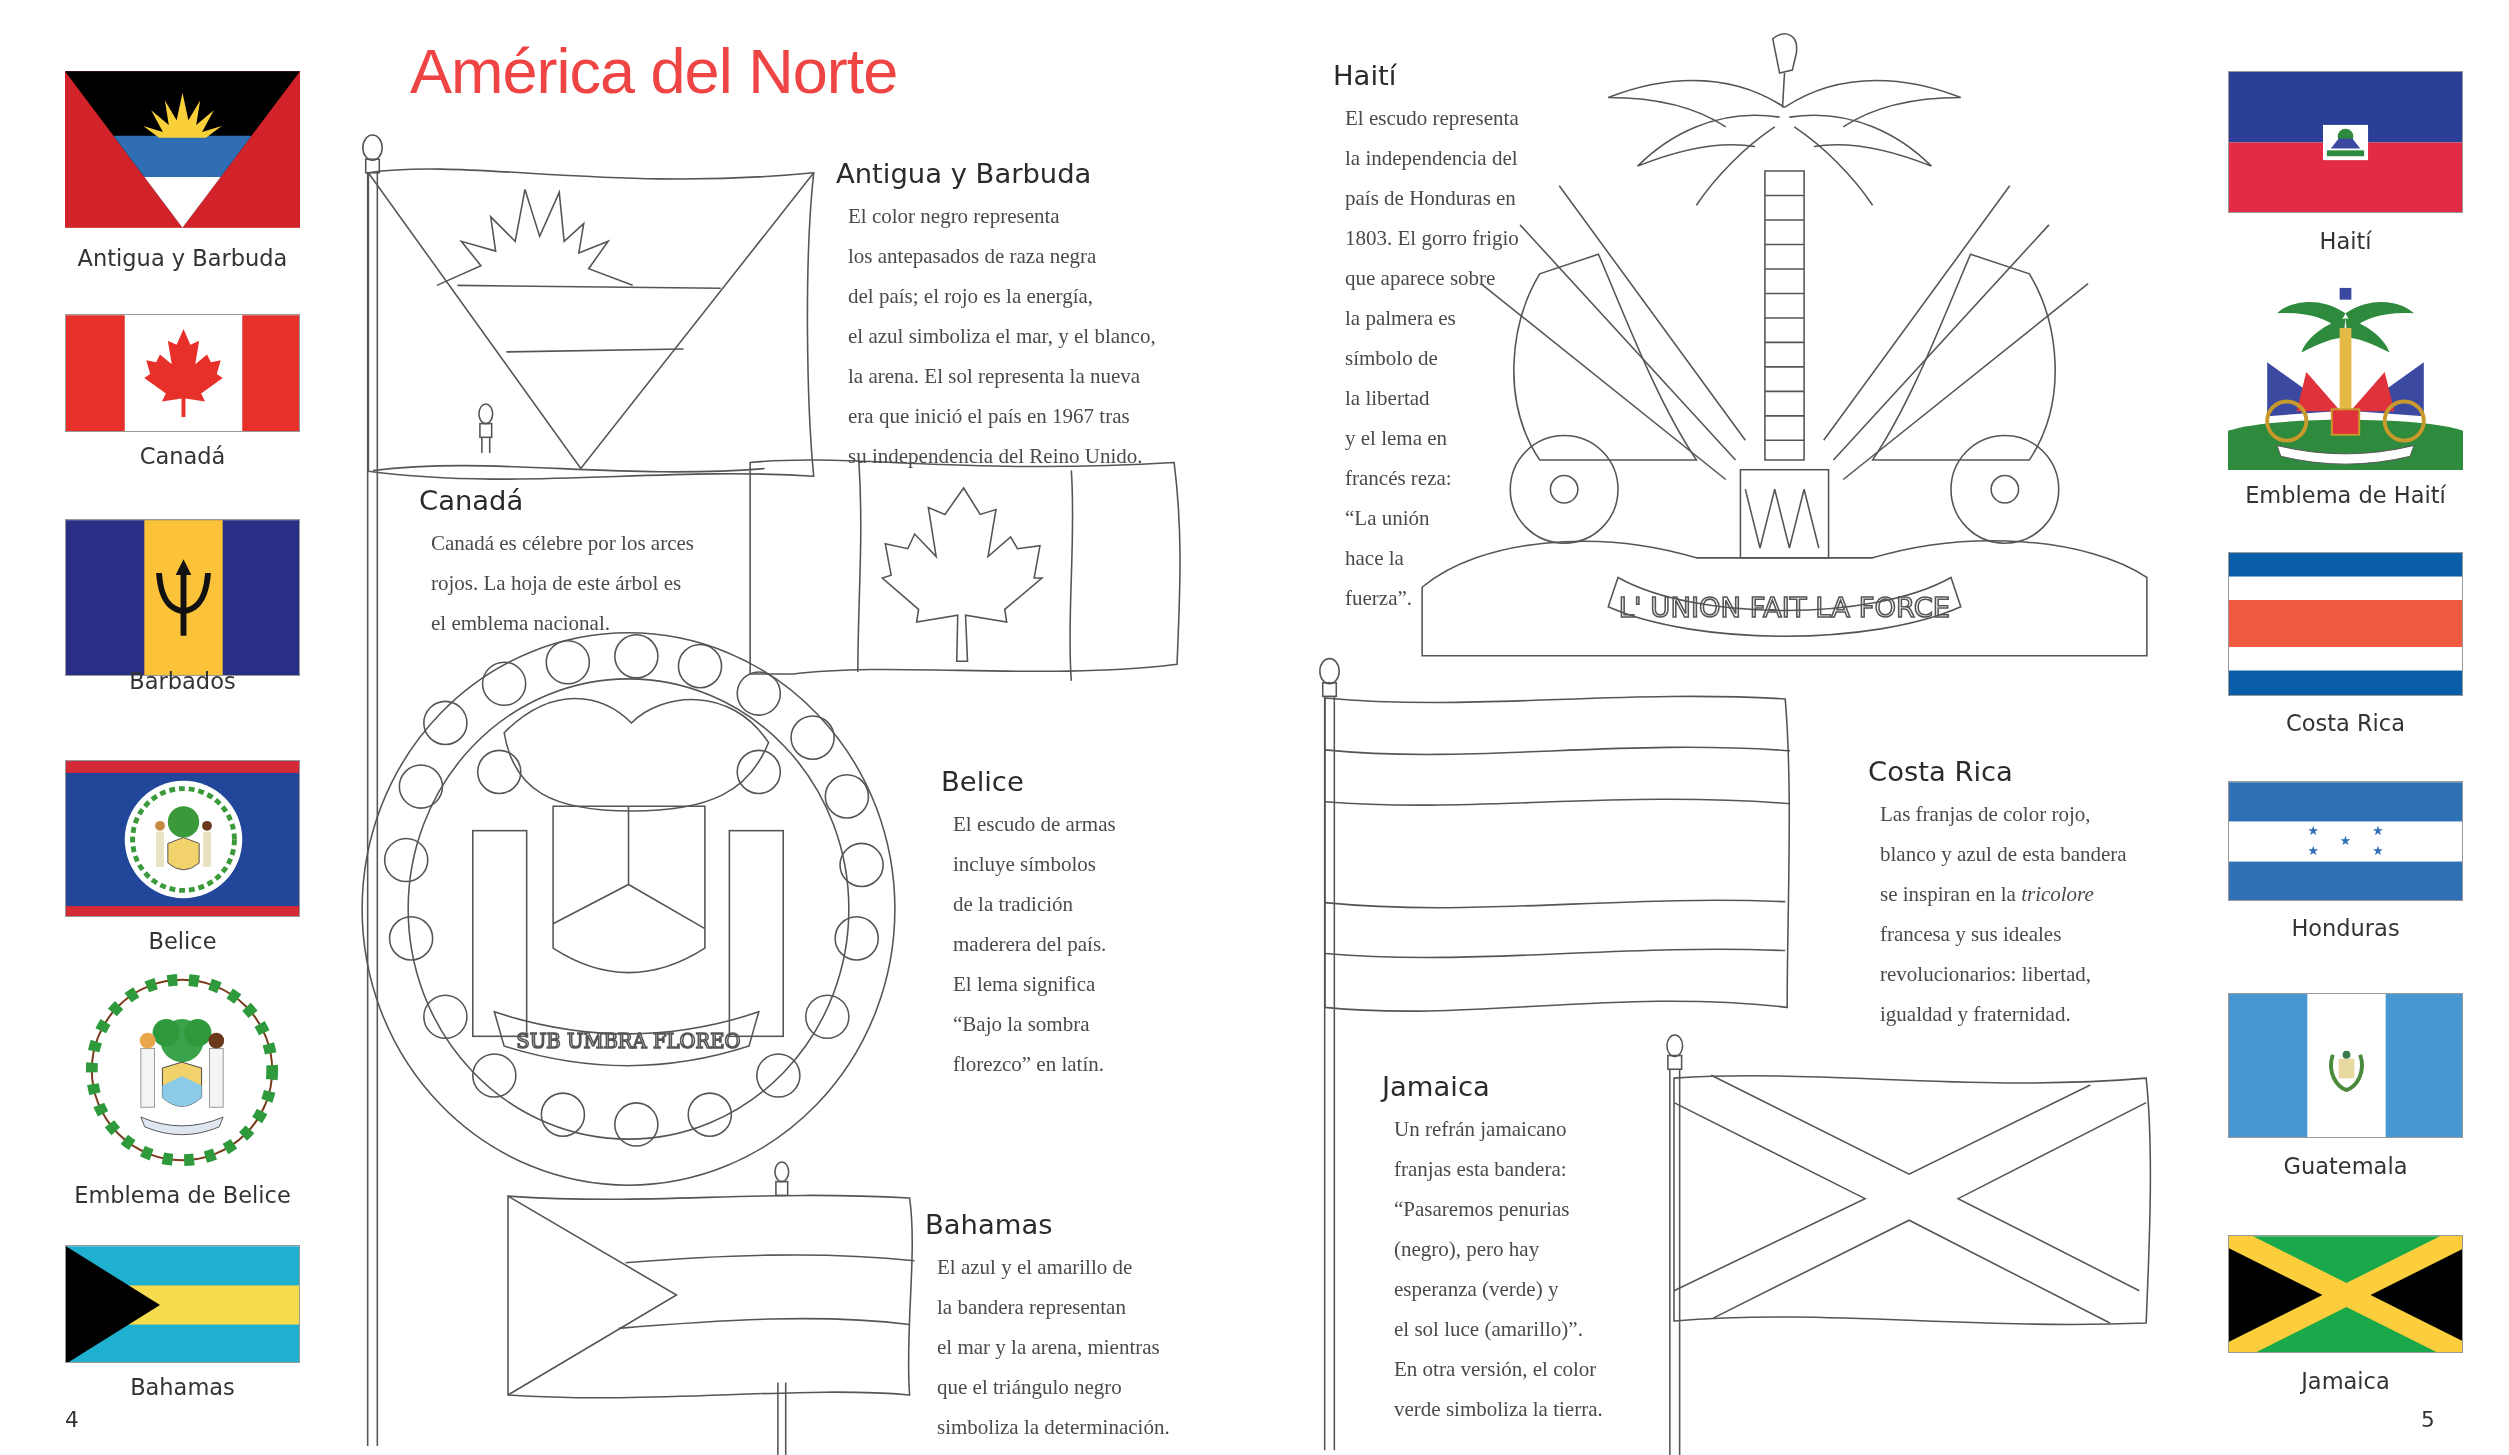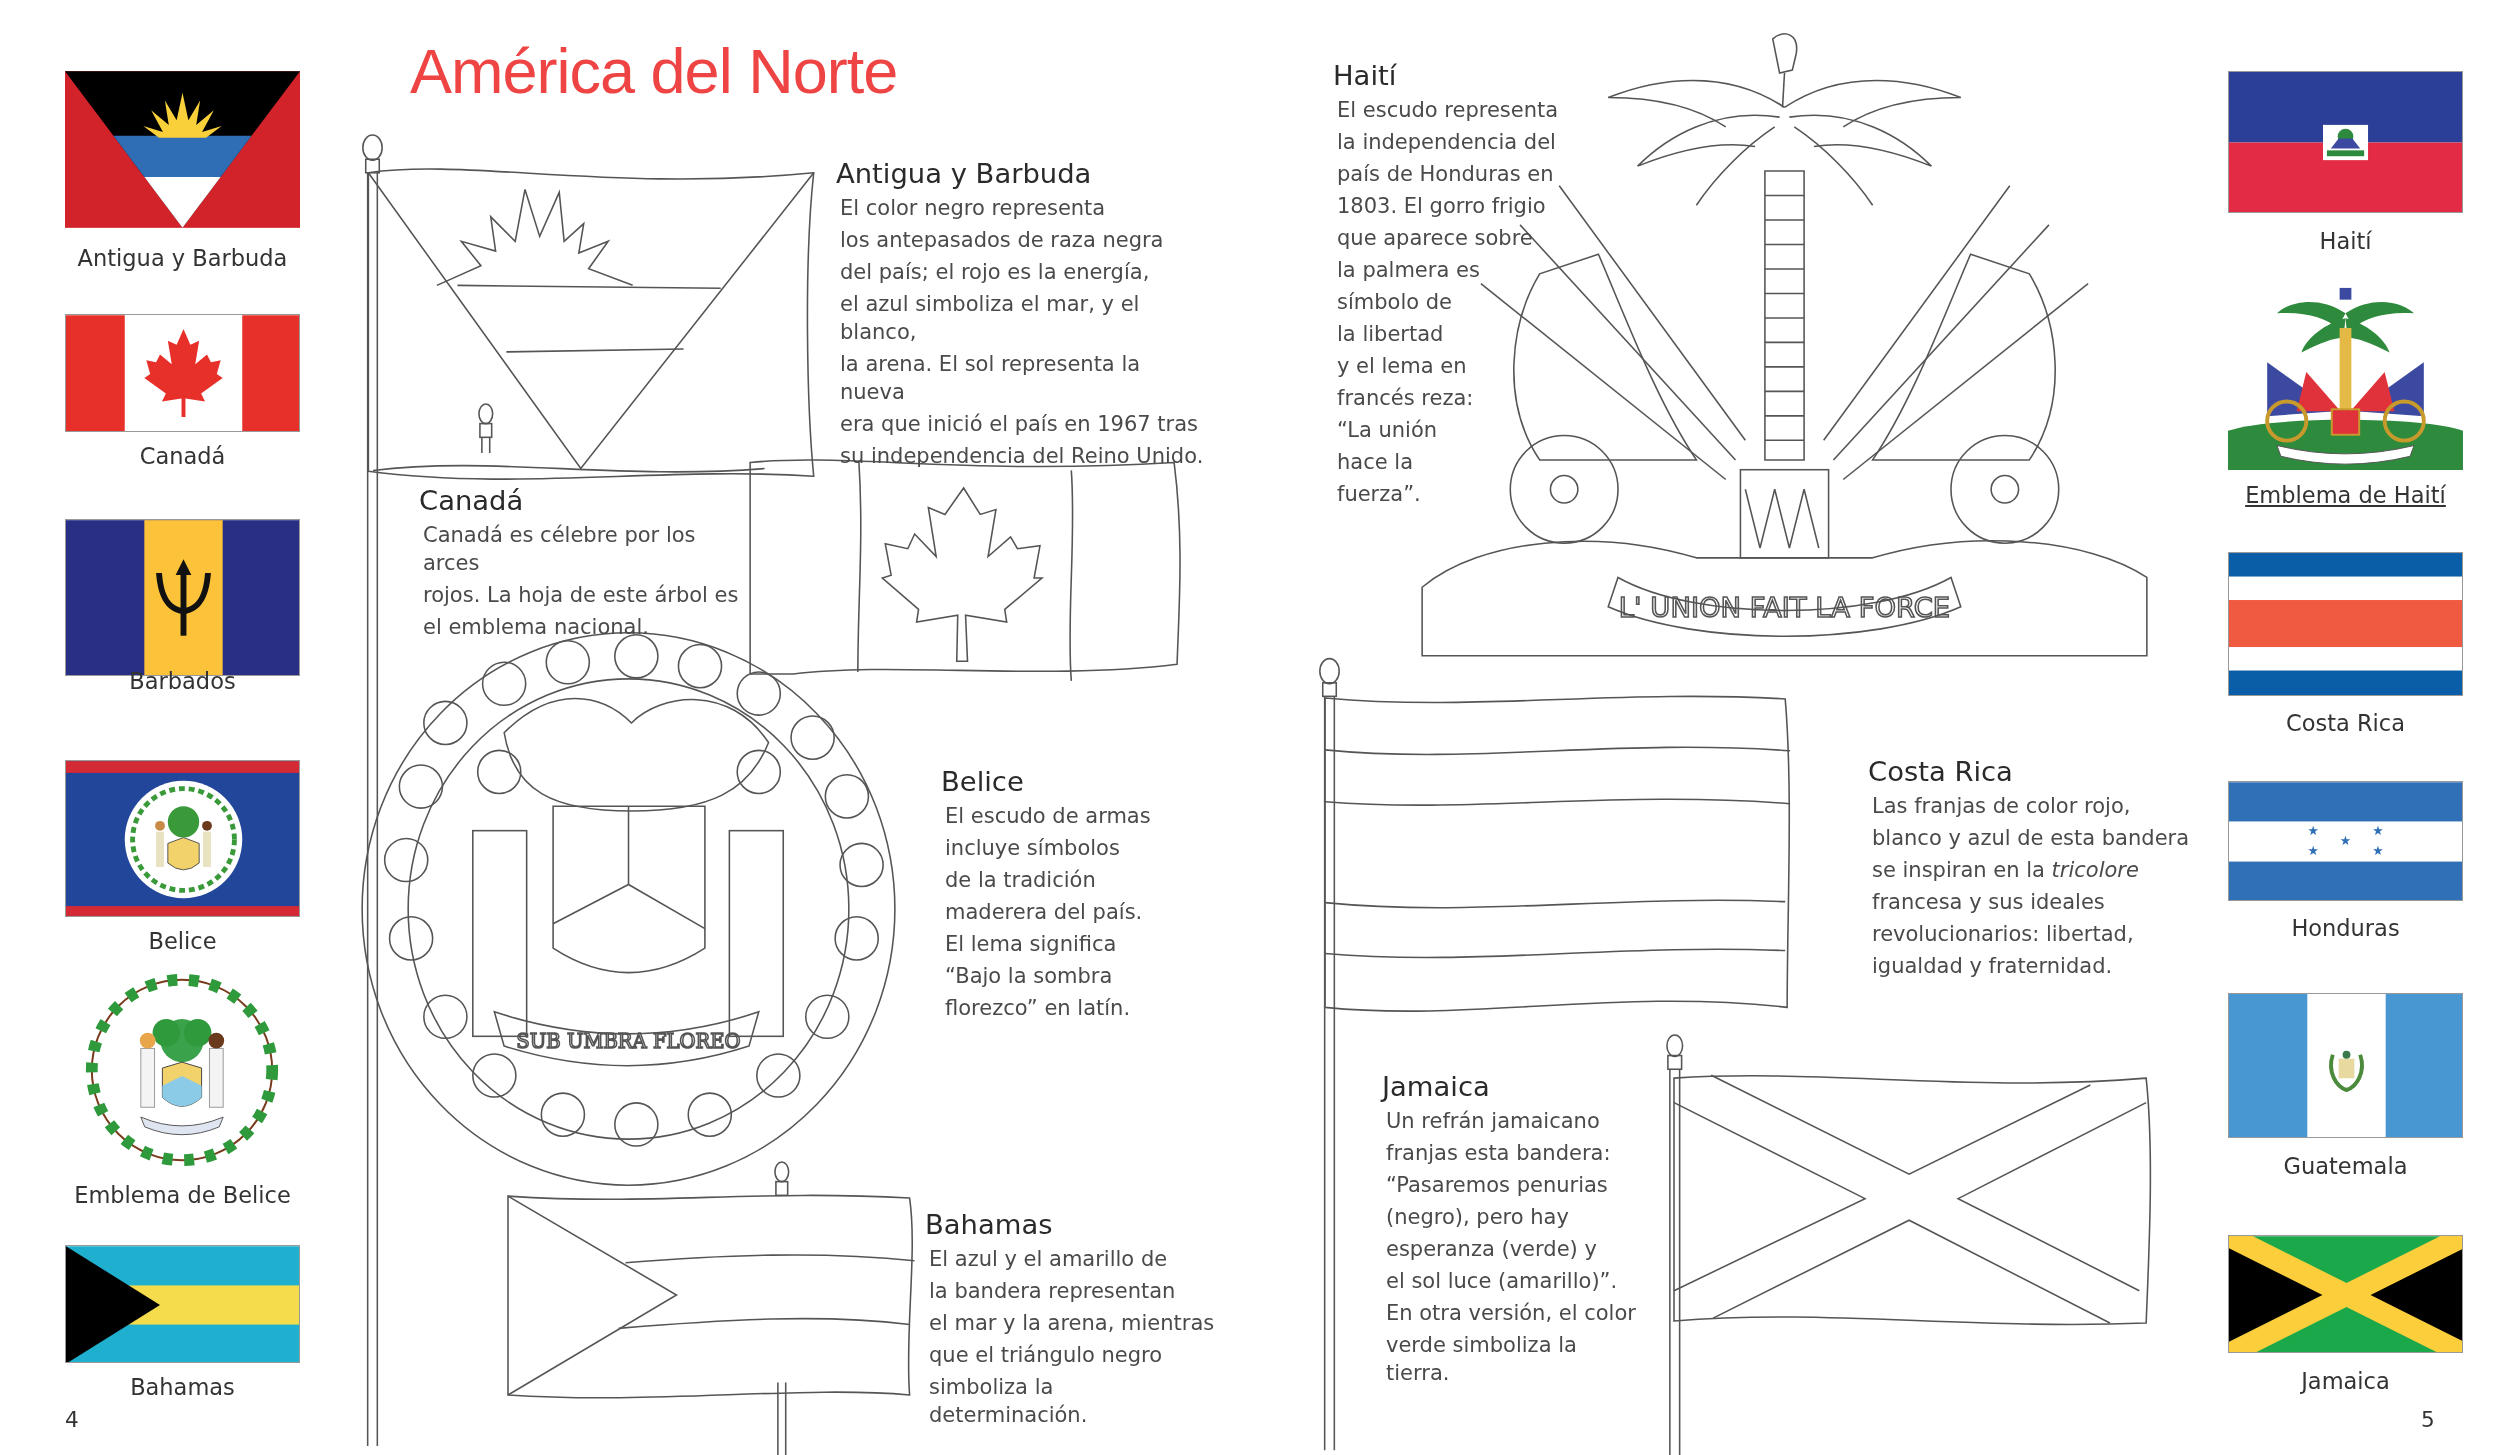--- a/index.html
+++ b/index.html
@@ -3,21 +3,21 @@
 <meta charset="utf-8">
 <style>
   html,body{margin:0;padding:0;background:#fff;}
   body{width:2509px;height:1456px;position:relative;overflow:hidden;font-family:"DejaVu Sans","Liberation Sans",sans-serif;color:#3a3a3a;}
   .abs{position:absolute;}
   .title{left:410px;top:35px;font-size:63px;font-weight:300;color:#ef4444;letter-spacing:-1px;font-family:"Liberation Sans","DejaVu Sans",sans-serif;}
   .caption{position:absolute;width:235px;text-align:center;font-size:22.5px;color:#333;}
   .flag{position:absolute;border:1px solid #999;box-sizing:border-box;overflow:hidden;}
   .blurb{position:absolute;font-size:21px;line-height:28px;color:#4a4a4a;}
   .blurb h3{margin:0 0 3.9px 0;font-size:27.4px;font-weight:normal;color:#2a2a2a;line-height:33px;}
-  .blurb p{margin:4px;}
+  .blurb p{margin:12px;font-family:Liberation Serif, serif;}
   .pagenum{position:absolute;font-size:21.6px;color:#333;}
   svg.line{position:absolute;overflow:visible;}
   svg.line *{fill:none;stroke:#555;stroke-width:1.6;}
 </style>
 </head>
 <body>
 
 <div class="abs title">América del Norte</div>
 
 <div class="flag" style="left:65px;top:71px;width:235px;height:157px;border:none;">
@@ -373,21 +373,21 @@
     <path d="M40,80 L110,130 L40,135 Z" fill="#3b4aa0"></path>
     <path d="M200,80 L130,130 L200,135 Z" fill="#3b4aa0"></path>
     <path d="M80,90 L115,130 L70,130 Z" fill="#e0323a"></path>
     <path d="M160,90 L125,130 L170,130 Z" fill="#e0323a"></path>
     <circle cx="60" cy="140" r="20" fill="none" stroke="#c89a2c" stroke-width="4"></circle>
     <circle cx="180" cy="140" r="20" fill="none" stroke="#c89a2c" stroke-width="4"></circle>
     <rect x="106" y="128" width="28" height="26" fill="#e0323a" stroke="#c89a2c" stroke-width="2"></rect>
     <path d="M50,165 Q120,182 190,165 L186,176 Q120,192 54,176 Z" fill="#fff" stroke="#555" stroke-width="1"></path>
   </svg>
 </div>
-<div class="caption" style="left:2228px;top:482px;text-decoration:underline;">Emblema de Haití</div>
+<div class="caption" style="left:2228px;top:482px;">Emblema de Haití</div>
 
 <div class="flag" style="left:2228px;top:552px;width:235px;height:144px;">
   <svg width="235" height="144" viewBox="0 0 240 147">
     <rect width="240" height="147" fill="#fff"></rect>
     <rect width="240" height="24" fill="#0a5ea8"></rect>
     <rect y="48" width="240" height="48" fill="#ef5a40"></rect>
     <rect y="120" width="240" height="27" fill="#0a5ea8"></rect>
   </svg>
 </div>
 <div class="caption" style="left:2228px;top:710px;">Costa Rica</div>

